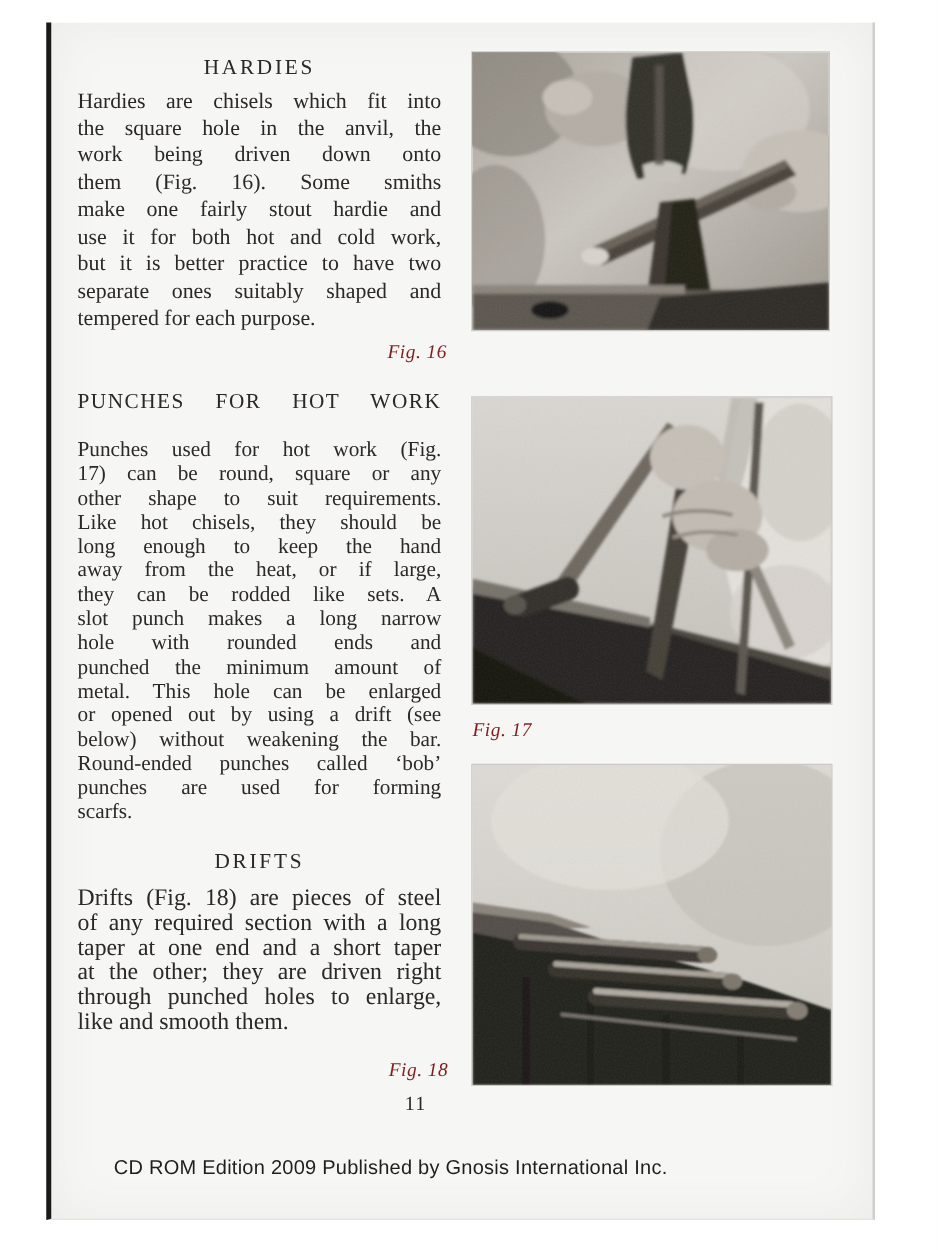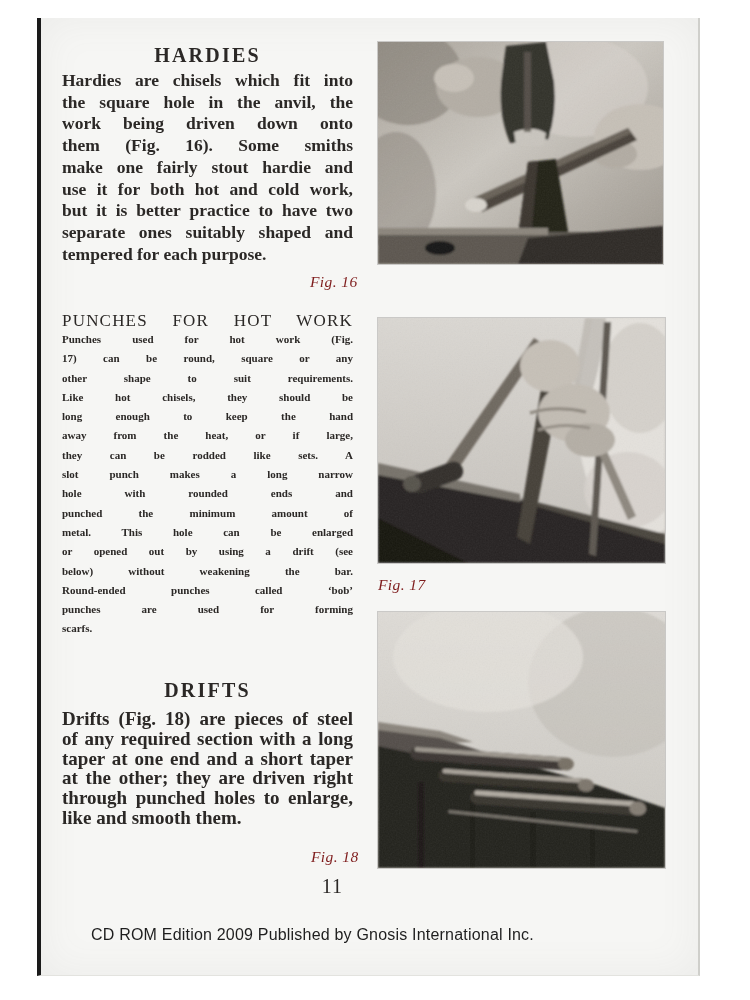--- a/index.html
+++ b/index.html
@@ -8,41 +8,41 @@
     position:absolute;left:37px;top:18px;width:657px;height:957px;
     background:var(--pagebg);
     border-left:4px solid #1a1a1a;
     border-right:2px solid #cfcfcb;
     border-bottom:1px solid #e3e3df;
     box-shadow:inset 0 0 40px rgba(120,118,110,0.08);
     font-family:"Liberation Serif","DejaVu Serif",serif;
     color:var(--ink);
   }
   .headc{position:absolute;left:21px;width:291px;text-align:center;
-    font-size:20px;letter-spacing:2.2px;font-weight:bold;}
+    font-size:17px;letter-spacing:2.2px;font-weight:normal;}
   .headj{position:absolute;left:21px;width:291px;text-align:justify;text-align-last:justify;
     font-size:17px;letter-spacing:1.2px;font-weight:normal;}
-  .para{position:absolute;left:21px;width:291px;font-weight:bold;}
+  .para{position:absolute;left:21px;width:291px;}
   .tline{text-align:justify;text-align-last:justify;white-space:normal;}
   .para .tline:last-child{text-align-last:left;}
   .p1{top:52px;font-size:17.5px;}
   .p1 .tline{line-height:21.7px;}
-  .p2{top:312px;font-size:11px;}
+  .p2{top:332px;font-size:17px;}
   .p2 .tline{line-height:19.3px;}
   .p3{top:691px;font-size:19px;}
   .p3 .tline{line-height:19.8px;}
   .h1{top:26px;}
   .h2{top:293px;}
   .h3{top:629px;margin-top:32px;}
   .figcap{position:absolute;font-style:italic;font-size:15.5px;letter-spacing:0.4px;color:#7f1d1d;}
   .cap16{left:269px;top:255px;}
   .cap17{left:337px;top:558px;width:287px;text-align:left;}
   .cap18{left:270px;top:830px;}
   .pagenum{position:absolute;top:857px;left:0;width:605px;text-align:center;
-    font-size:20px;letter-spacing:1px;padding-right:22px;box-sizing:border-box;}
+    font-size:16px;letter-spacing:1px;padding-right:22px;box-sizing:border-box;}
   .photo{position:absolute;margin:0;padding:0;line-height:0;
     outline:1px solid rgba(70,68,62,0.25);}
   .ph1{left:337px;top:24px;width:285px;height:222px;}
   .ph2{left:337px;top:300px;width:287px;height:245px;}
   .ph3{left:337px;top:594px;width:287px;height:256px;}
   .footer{position:absolute;top:926px;left:0;width:625px;text-align:center;
     font-family:"Liberation Sans","DejaVu Sans",sans-serif;font-size:16px;
     letter-spacing:0.2px;color:#1e1e1e;}
 </style>
 </head>

